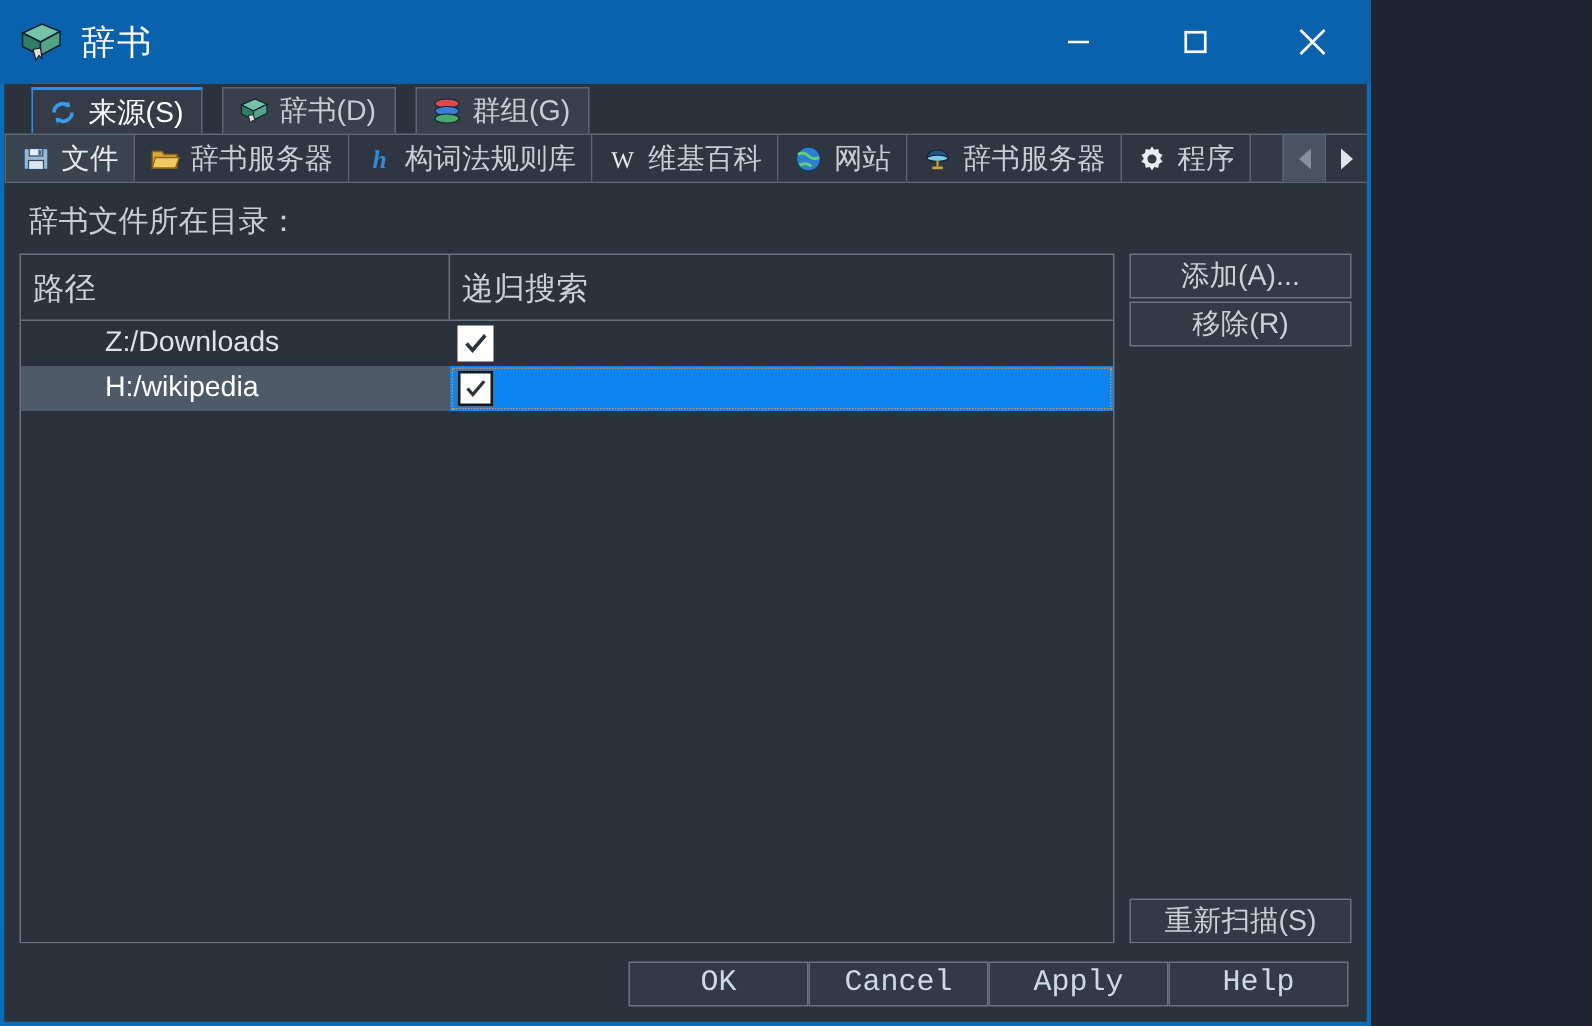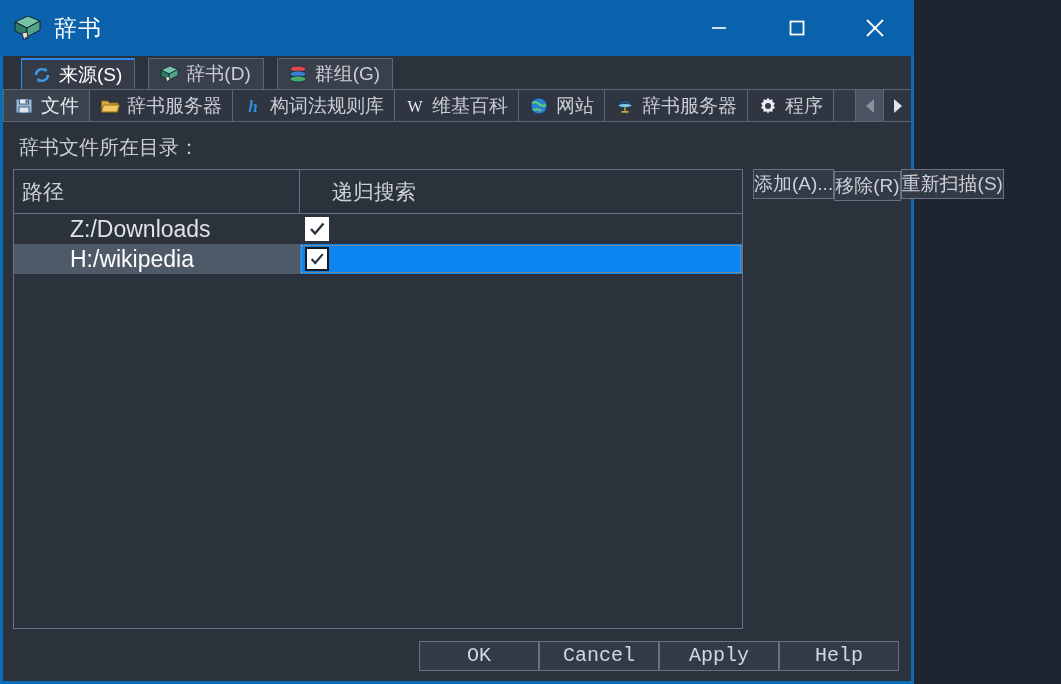--- a/index.html
+++ b/index.html
@@ -136,36 +136,35 @@
     flex: 1 1 auto;
     border: 1px solid #6a7180;
     background: #2b323c;
     display: flex; flex-direction: column;
     min-width: 0;
   }
   .thead {
     display: flex;
     height: 44px; flex: 0 0 44px;
     border-bottom: 1px solid #6a7180;
-    gap: 24px;
   }
   .th {
     color: #cbd0d8;
     font-size: 21px;
     display: flex; align-items: center;
     padding-left: 8px;
   }
   .th.path { width: 286px; flex: 0 0 286px; border-right: 1px solid #6a7180; }
   .th.rec  { flex: 1 1 auto; }
   .tbody { flex: 1 1 auto; }
   .trow { display: flex; height: 30px; align-items: stretch; }
   .td-path {
     width: 286px; flex: 0 0 286px;
     display: flex; align-items: center;
-    color: #dfe3e9; font-size: 23px;
+    color: #dfe3e9; font-size: 19px;
     padding-left: 56px;
   }
   .td-rec {
     flex: 1 1 auto;
     display: flex; align-items: center;
     padding-left: 5px;
   }
   .trow.selected .td-path { background: #4e5a68; color: #ffffff; }
   .trow.selected .td-rec  {
     background: #0c84f2;
@@ -177,21 +176,21 @@
     background: #ffffff;
     display: flex; align-items: center; justify-content: center;
     flex: 0 0 24px;
   }
   .trow.selected .cbox { border: 2px solid #16181c; }
 
   
   .sidebtns {
     width: 148px; flex: 0 0 148px;
     margin-left: 10px;
-    display: flex; flex-direction: row;
+    display: flex; flex-direction: column;
   }
   .sidebtns .spacer { flex: 1 1 auto; }
   .btn {
     background: #333a45;
     border: 1px solid #6a7180;
     color: #cbd0d8;
     font-family: "Liberation Mono", monospace;
     font-size: 19px;
     height: 30px;
     display: flex; align-items: center; justify-content: center;

